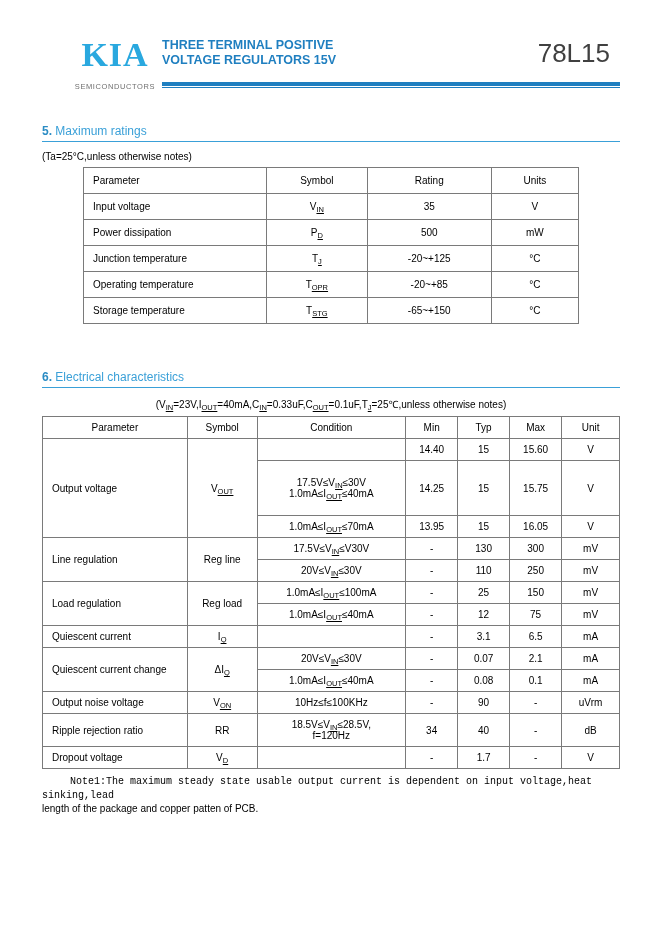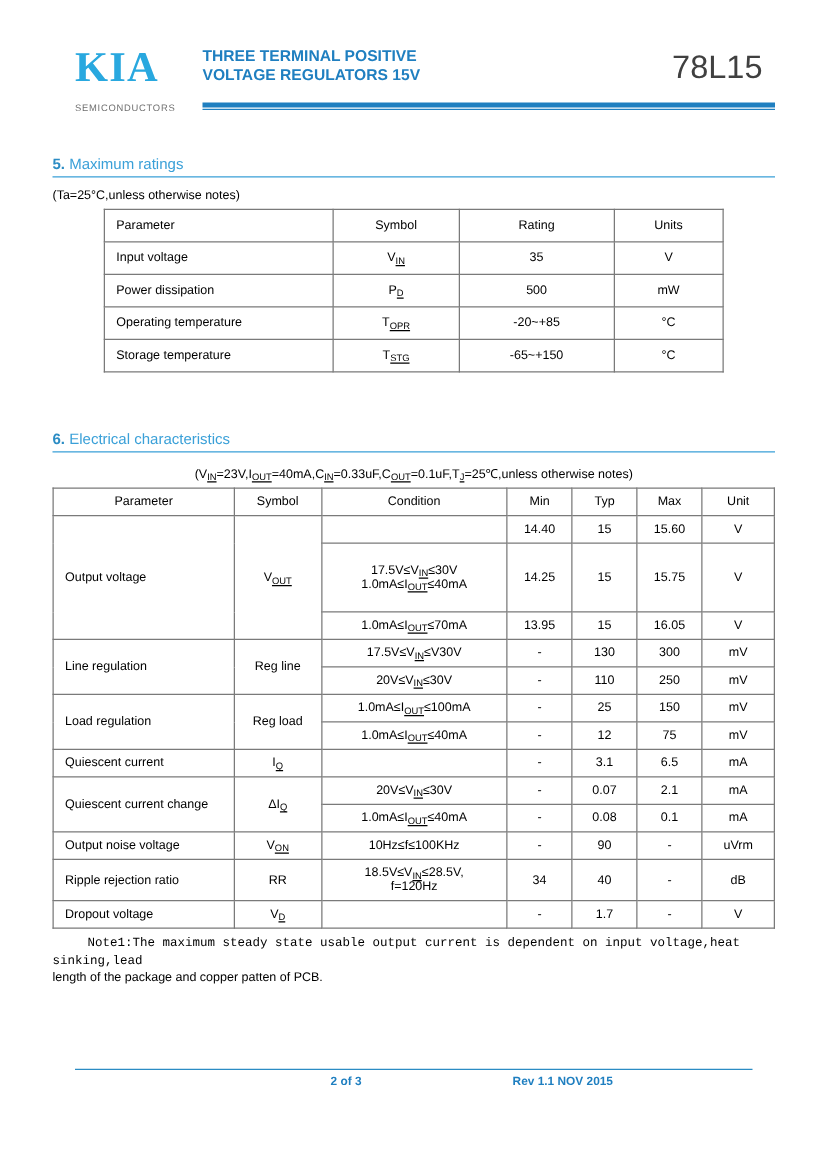--- a/index.html
+++ b/index.html
@@ -26,20 +26,21 @@
   
   .header {
     position: relative;
     height: 66px;
   }
   .logo-block {
     position: absolute;
     left: 18px;
     top: 8px;
     width: 110px;
+    text-align: center;
   }
   .logo-text {
     font-family: "Liberation Serif", serif;
     font-size: 34px;
     font-weight: bold;
     color: #29a8df;
     letter-spacing: 1px;
     line-height: 1;
   }
   .logo-sub {
@@ -217,20 +218,26 @@
         <td>Input voltage</td>
         <td><span>V</span><sub>IN</sub></td>
         <td>35</td>
         <td>V</td>
       </tr>
       <tr>
         <td>Power dissipation</td>
         <td><span>P</span><sub>D</sub></td>
         <td>500</td>
         <td>mW</td>
+      </tr>
+      <tr>
+        <td>Junction temperature</td>
+        <td><span>T</span><sub>J</sub></td>
+        <td>-20~+125</td>
+        <td>°C</td>
       </tr>
       <tr>
         <td>Operating temperature</td>
         <td><span>T</span><sub>OPR</sub></td>
         <td>-20~+85</td>
         <td>°C</td>
       </tr>
       <tr>
         <td>Storage temperature</td>
         <td><span>T</span><sub>STG</sub></td>
@@ -380,21 +387,14 @@
       </tr>
     </tbody>
       </table>
 
     <div class="note">
       <span class="indent">Note1:The maximum steady state usable output current is dependent on input voltage,heat sinking,lead</span><br>
       <span>length of the package and copper patten of PCB.</span>
     </div>
   </div>
 
-  <div class="footer">
-    <div class="footer-rule"></div>
-    <div class="footer-row">
-      <span class="footer-page">2 of 3</span>
-      <span class="footer-rev">Rev 1.1 NOV 2015</span>
-    </div>
-  </div>
 
 </div>
 
 </body></html>

